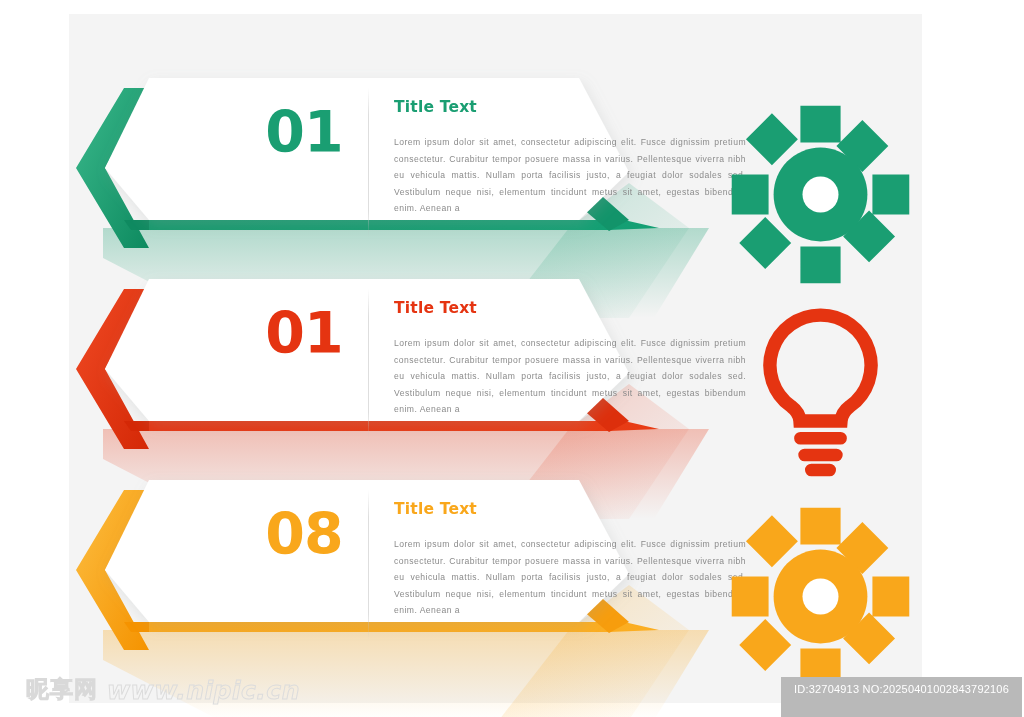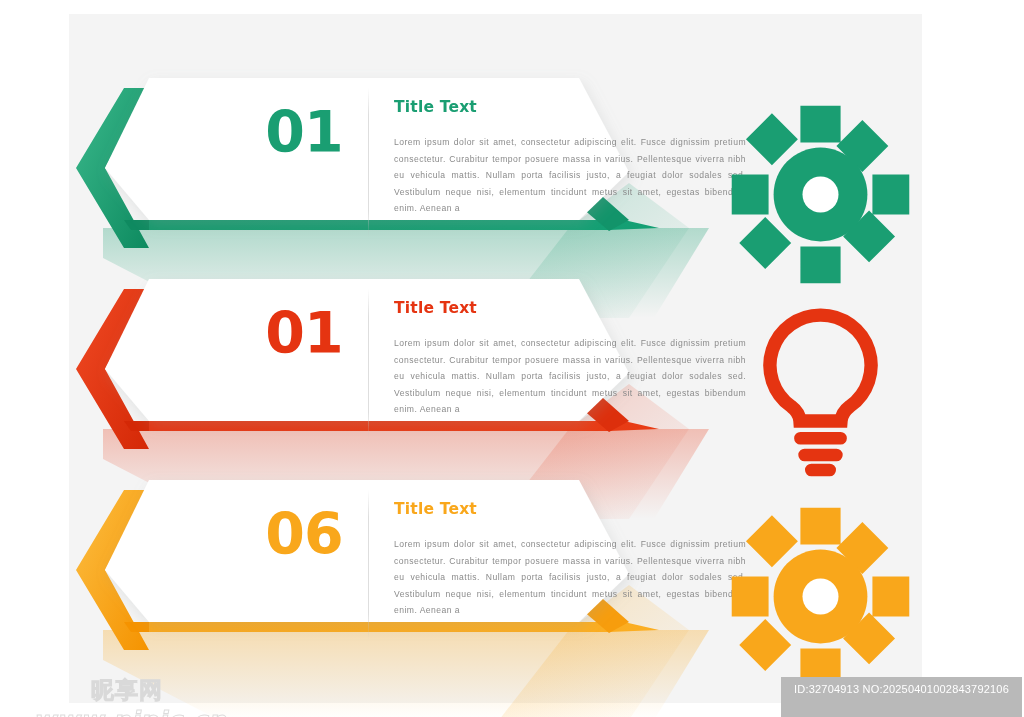--- a/index.html
+++ b/index.html
@@ -118,23 +118,22 @@
     text-align: justify;
     width: 352px;
   }
 
   
   #watermark {
     position: absolute;
     left: 26px;
     top: 675px;
     display: flex;
-    align-items: center;
+    align-items: flex-end;
     height: 30px;
-    flex-direction: column;
   }
   .wm-cjk {
     font-family: "DejaVu Sans", sans-serif;
     font-size: 23px;
     font-weight: bold;
     letter-spacing: 1px;
     color: transparent;
     -webkit-text-stroke: 1px #d9d9d9;
     text-shadow: 0 0 0 transparent;
   }
@@ -303,21 +302,21 @@
       <path d="M80 20 L55 20 L7 100 L55 180 L80 180 L36 100 Z" fill="url(#g3-chev)"></path>
 
       <path d="M80 152 L555 152 L590 160 L540 162 L80 162 Z" fill="url(#g3-bar)"></path>
       <path d="M55 152 L80 152 L80 162 L62 162 Z" fill="#f59300"></path>
       <path d="M508 106 L560 152 L540 163 L486 117 Z" fill="#f79d0d"></path>
 
       <path d="M80 10 L510 10 L560 104 L510 152 L80 152 L36 100 Z" fill="#ffffff" filter="url(#f3-card)"></path>
     </svg>
 
     <div class="content">
-      <div class="number" style="color:#f9a71b">06</div>
+      <div class="number" style="color:#f9a71b">08</div>
       <div class="divider"></div>
       <div class="body-block">
         <div class="title-row">
           <svg class="title-icon" viewBox="0 0 24 24">
             <path fill="#f9a71b" d="M9.6 1.4h4.8v4.4H9.6zM9.6 18.2h4.8v4.4H9.6zM1.4 9.6h4.4v4.8H1.4zM18.2 9.6h4.4v4.8h-4.4zM3.1 5.4l3.1-3.1 3.1 3.1-3.1 3.1zM14.7 17l3.1-3.1 3.1 3.1-3.1 3.1zM17 3.1l3.1 3.1-3.1 3.1-3.1-3.1zM5.4 14.7l3.1 3.1-3.1 3.1L2.3 17.8z"></path>
             <circle cx="12" cy="12" r="5.6" fill="#f9a71b"></circle>
             <circle cx="12" cy="12" r="2.15" fill="#ffffff"></circle>
           </svg>
           <span class="title-text" style="color:#f9a71b">Title Text</span>
         </div>

